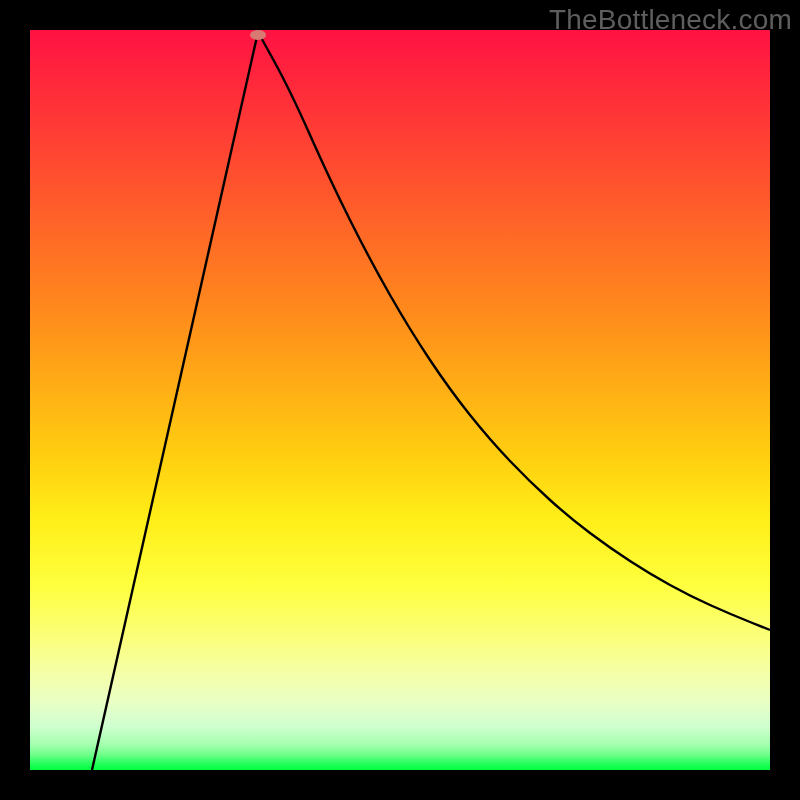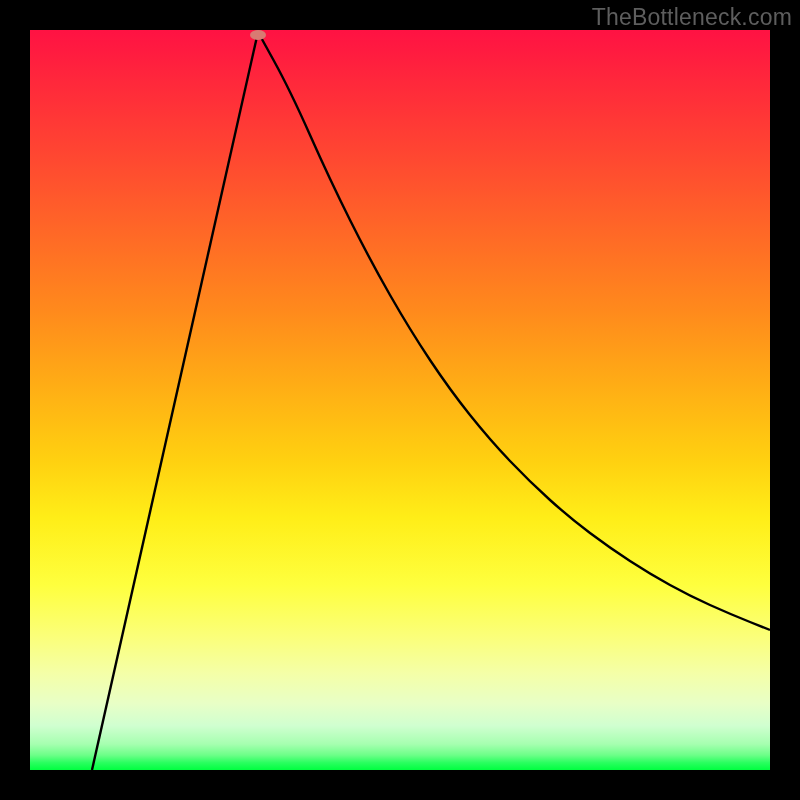--- a/index.html
+++ b/index.html
@@ -55,21 +55,21 @@
     position: absolute;
     width: 16px;
     height: 10px;
     border-radius: 50%;
     transform: translate(-50%, -50%);
   }
   .watermark {
     position: absolute;
     top: 4px;
     right: 8px;
-    font-size: 23px;
+    font-size: 28px;
     color: #5e5e5e;
     letter-spacing: 0.2px;
     font-weight: 500;
   }
 </style>
 </head>
 <body>
 
 <div class="outer">
   <div class="watermark">TheBottleneck.com</div>

